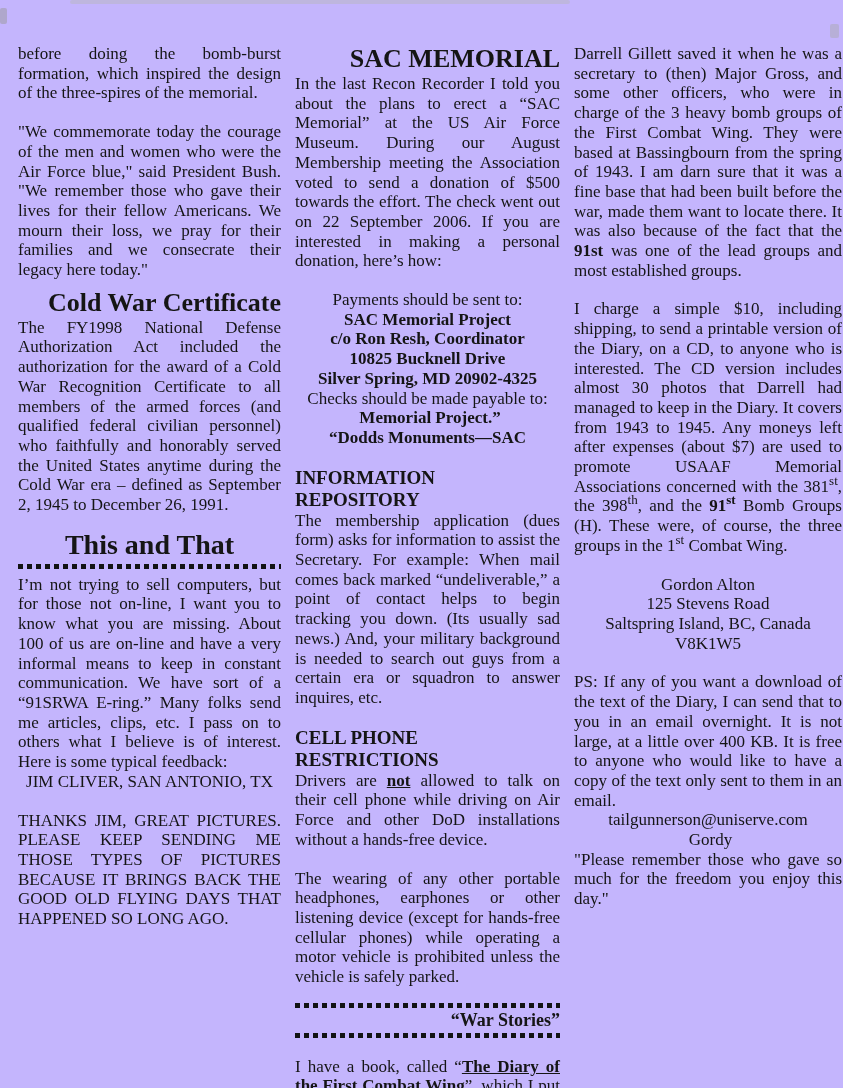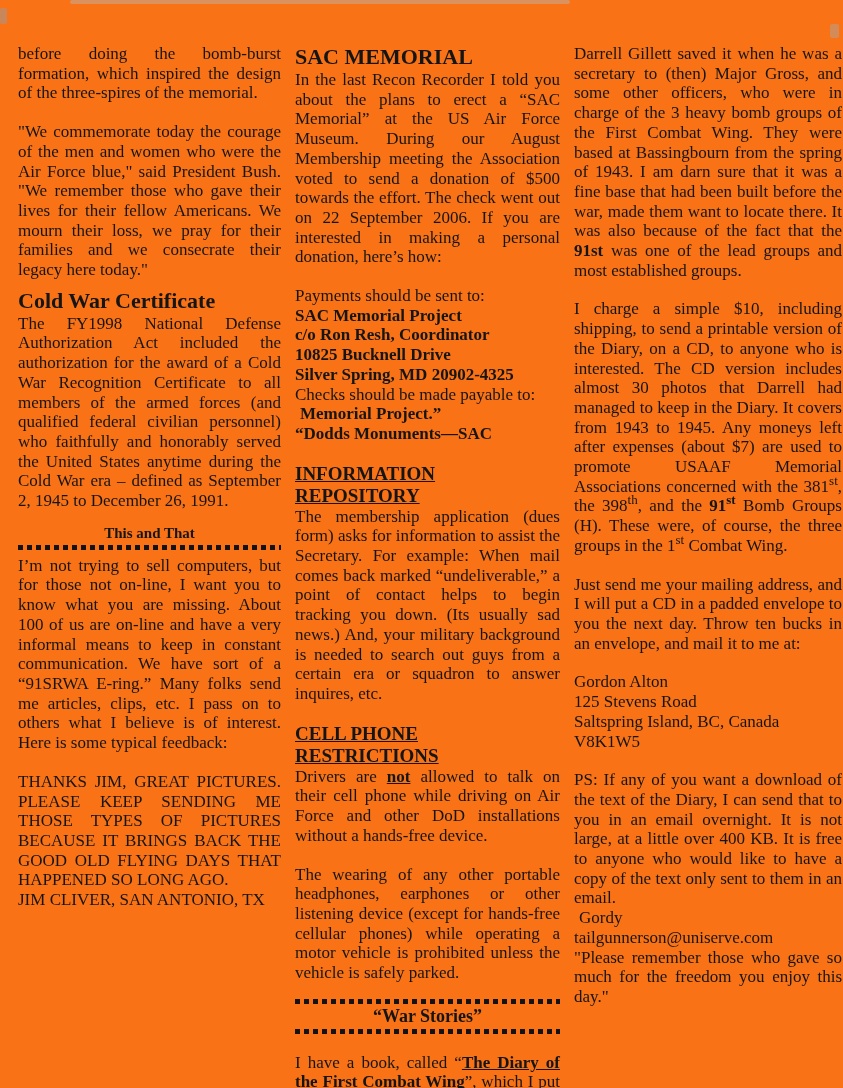--- a/index.html
+++ b/index.html
@@ -1,40 +1,40 @@
 <!DOCTYPE html>
 <html><head>
 <meta charset="utf-8">
 <style>
   html,body{margin:0;padding:0;background:#e8e8e8;}
   .page{
     position:relative;width:843px;height:1088px;margin:0 auto;
-    background:#f97316;overflow:hidden;
+    background:#c4b5fd;overflow:hidden;
     font-family:"Liberation Serif","DejaVu Serif",serif;
     color:#151515;
   }
   .scan-top-band{position:absolute;left:70px;top:0;width:500px;height:4px;background:#b9b9b9;opacity:.45;border-radius:2px;}
   .scan-speck-tl{position:absolute;left:0;top:8px;width:7px;height:16px;background:#9a9a9a;opacity:.5;border-radius:2px;}
   .scan-speck-tr{position:absolute;left:830px;top:24px;width:9px;height:14px;background:#a8a8a8;opacity:.45;border-radius:2px;}
   .cols{position:absolute;left:18px;top:44px;display:flex;gap:14px;}
   .col{width:263px;}
   .col-mid{width:265px;}
   .col-right{width:268px;}
-  p,h2,h3{margin:0;padding:0;}
+  p,h2,h3{margin:0;padding:0;text-align:center;}
   .body{font-size:17px;line-height:19.7px;}
   .just{text-align:justify;text-justify:inter-word;}
   .mt{margin-top:19px;}
   .mt-sm{margin-top:8px;}
-  .h-center{font-size:22px;font-weight:bold;text-align:left;font-family:Liberation Serif, serif;}
-  .h-left{font-size:19px;font-weight:bold;text-align:left;text-decoration:underline;}
-  .h-tat{font-size:15px;font-weight:bold;text-align:center;margin-top:14px;}
+  .h-center{font-size:26px;font-weight:bold;text-align:right;font-family:Liberation Serif, serif;}
+  .h-left{font-size:19px;font-weight:bold;text-align:left;}
+  .h-tat{font-size:28px;font-weight:bold;text-align:center;margin-top:14px;}
   .dotrule{height:5px;background:repeating-linear-gradient(90deg,#131313 0 5px,transparent 5px 9px);}
   .rule-tat{margin:3px 0 6px 0;}
   .warbox{margin-top:16px;}
-  .warbox .h-war{font-size:18px;font-weight:bold;text-align:center;margin:2px 0;}
+  .warbox .h-war{font-size:18px;font-weight:bold;text-align:right;margin:2px 0;}
   .bold{font-weight:bold;}
   .payee2{padding-left:5px;}
   .gordy{padding-left:5px;}
   sup{font-size:13px;line-height:0;}
 </style>
 </head>
 <body>
 
 <div class="page">
   <div class="scan-top-band"></div>
@@ -44,22 +44,22 @@
   <div class="cols">
 
     <div class="col">
       <p class="body just">before doing the bomb-burst formation, which inspired the design of the three-spires of the memorial.</p>
       <p class="body just mt">"We commemorate today the courage of the men and women who were the Air Force blue," said President Bush. "We remember those who gave their lives for their fellow Americans. We mourn their loss, we pray for their families and we consecrate their legacy here today."</p>
       <h3 class="h-center mt-sm">Cold War Certificate</h3>
       <p class="body just">The FY1998 National Defense Authorization Act included the authorization for the award of a Cold War Recognition Certificate to all members of the armed forces (and qualified federal civilian personnel) who faithfully and honorably served the United States anytime during the Cold War era – defined as September 2, 1945 to December 26, 1991.</p>
       <h2 class="h-tat">This and That</h2>
       <div class="dotrule rule-tat"></div>
       <p class="body just">I’m not trying to sell computers, but for those not on-line, I want you to know what you are missing. About 100 of us are on-line and have a very informal means to keep in constant communication. We have sort of a “91SRWA E-ring.” Many folks send me articles, clips, etc. I pass on to others what I believe is of interest. Here is some typical feedback:</p>
+      <p class="body">JIM CLIVER, SAN ANTONIO, TX</p>
       <p class="body just mt">THANKS JIM, GREAT PICTURES. PLEASE KEEP SENDING ME THOSE TYPES OF PICTURES BECAUSE IT BRINGS BACK THE GOOD OLD FLYING DAYS THAT HAPPENED SO LONG AGO.</p>
-      <p class="body">JIM CLIVER, SAN ANTONIO, TX</p>
     </div>
 
     <div class="col col-mid">
       <h3 class="h-center">SAC MEMORIAL</h3>
       <p class="body just">In the last Recon Recorder I told you about the plans to erect a “SAC Memorial” at the US Air Force Museum.  During our August Membership meeting the Association voted to send a donation of $500 towards the effort.  The check went out on 22 September 2006.  If you are interested in making a personal donation, here’s how:</p>
       <p class="body mt">Payments should be sent to:</p>
       <p class="body bold">SAC Memorial Project</p>
       <p class="body bold">c/o Ron Resh, Coordinator</p>
       <p class="body bold">10825 Bucknell Drive</p>
       <p class="body bold">Silver Spring, MD 20902-4325</p>
@@ -76,25 +76,24 @@
         <div class="h-war">“War Stories”</div>
         <div class="dotrule"></div>
       </div>
       <p class="body just mt"><span>I have a book, called “</span><span style="font-weight: bold; text-decoration: underline;">The Diary of the First Combat Wing</span><span>”, which I put out on a CD.</span></p>
 
     </div>
 
     <div class="col col-right">
       <p class="body just"><span>Darrell Gillett saved it when he was a secretary to (then) Major Gross, and some other officers, who were in charge of the 3 heavy bomb groups of the First Combat Wing. They were based at Bassingbourn from the spring of 1943. I am darn sure that it was a fine base that had been built before the war, made them want to locate there. It was also because of the fact that the </span><span style="font-weight: bold;">91st</span><span> was one of the lead groups and most established groups.</span></p>
       <p class="body just mt"><span>I charge a simple $10, including shipping, to send a printable version of the Diary, on a CD, to anyone who is interested. The CD version includes almost 30 photos that Darrell had managed to keep in the Diary. It covers from 1943 to 1945. Any moneys left after expenses (about $7) are used to promote USAAF Memorial Associations concerned with the 381</span><sup>st</sup><span>, the 398</span><sup>th</sup><span>, and the </span><span style="font-weight: bold;">91</span><sup style="font-weight: bold;">st</sup><span> Bomb Groups (H). These were, of course, the three groups in the 1</span><sup>st</sup><span> Combat Wing.</span></p>
-      <p class="body just mt">Just send me your mailing address, and I will put a CD in a padded envelope to you the next day. Throw ten bucks in an envelope, and mail it to me at:</p>
       <p class="body mt">Gordon Alton</p>
       <p class="body">125 Stevens Road</p>
       <p class="body">Saltspring Island, BC, Canada</p>
       <p class="body">V8K1W5</p>
       <p class="body just mt">PS: If any of you want a download of the text of the Diary, I can send that to you in an email overnight. It is not large, at a little over 400 KB. It is free to anyone who would like to have a copy of the text only sent to them in an email.</p>
+      <p class="body">tailgunnerson@uniserve.com</p>
       <p class="body gordy">Gordy</p>
-      <p class="body">tailgunnerson@uniserve.com</p>
       <p class="body just">"Please remember those who gave so much for the freedom you enjoy this day."</p>
     </div>
 
   </div>
 </div>
 
 </body></html>

